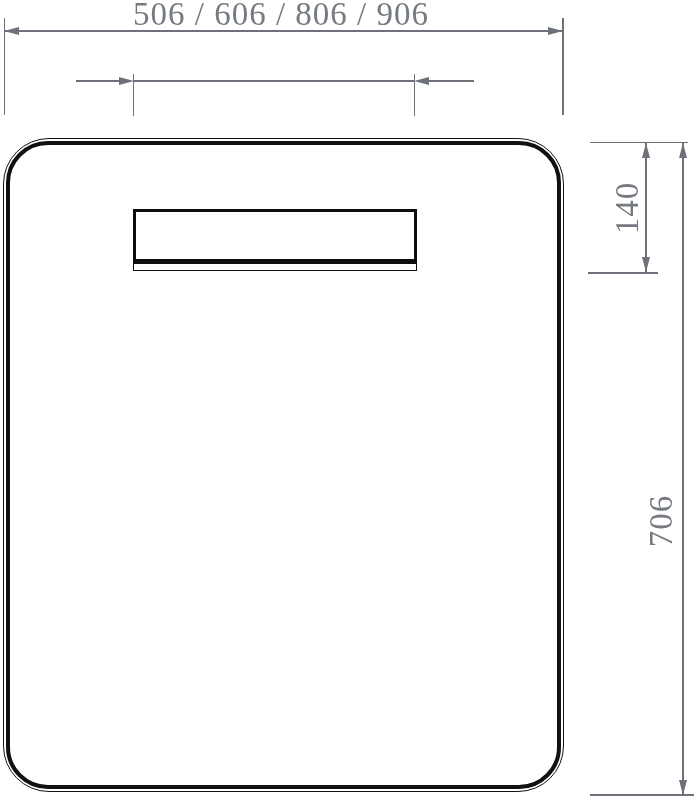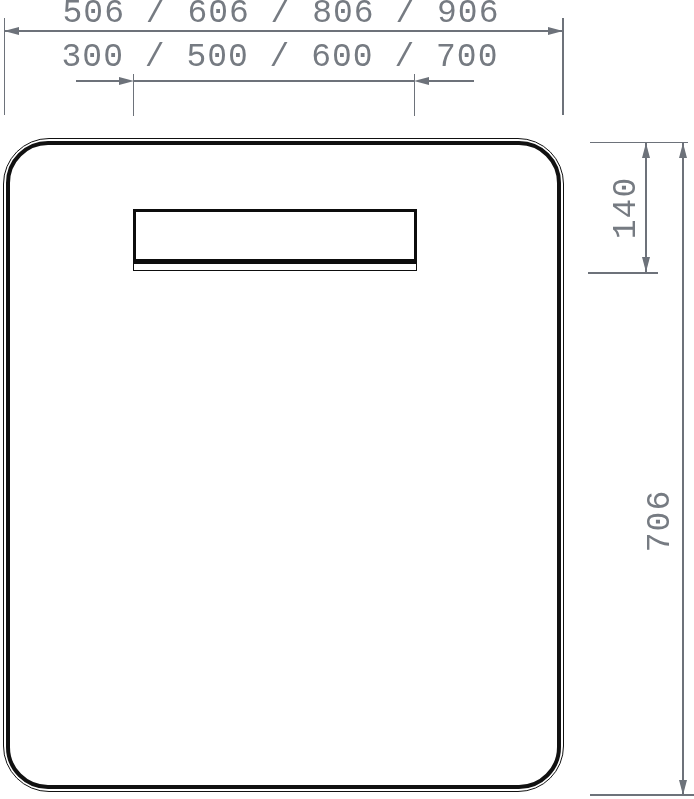--- a/index.html
+++ b/index.html
@@ -1,21 +1,21 @@
 <!DOCTYPE html>
 <html><head>
 <meta charset="utf-8">
 <style>
   html,body{margin:0;padding:0;background:#fff;}
   .canvas{
     position:relative;
     width:694px;height:799px;
     background:#ffffff;
     overflow:hidden;
-    font-family:Liberation Mono, monospace;
+    font-family:Liberation Serif, serif;
   }
   .dim-text{
     position:absolute;
     color:#767b82;
     font-size:33px;
     font-weight:300;
     letter-spacing:1px;
     line-height:34px;
     text-align:center;
     white-space:nowrap;
@@ -63,21 +63,20 @@
 <div class="canvas">
 
   <div class="dim-text" style="left:1px;top:-3px;width:560px;">506 / 606 / 806 / 906</div>
 
   <div class="gline" style="left:4px;top:30px;width:559px;height:2px;"></div>
   <div class="arrow arrow-left" style="left:4px;top:27px;"></div>
   <div class="arrow arrow-right" style="left:548px;top:27px;"></div>
   <div class="gline" style="left:3.5px;top:18px;width:1.5px;height:97px;"></div>
   <div class="gline" style="left:562px;top:18px;width:1.5px;height:97px;"></div>
 
-  <div class="dim-text" style="left:0px;top:41px;width:560px;">300 / 500 / 600 / 700</div>
 
   <div class="gline" style="left:133px;top:80px;width:282px;height:1.5px;"></div>
   <div class="gline" style="left:76px;top:80px;width:46px;height:1.5px;"></div>
   <div class="arrow arrow-right" style="left:119px;top:77px;"></div>
   <div class="gline" style="left:428px;top:80px;width:46px;height:1.5px;"></div>
   <div class="arrow arrow-left" style="left:414px;top:77px;"></div>
   <div class="gline" style="left:132.5px;top:74px;width:1.5px;height:42px;"></div>
   <div class="gline" style="left:413.5px;top:74px;width:1.5px;height:42px;"></div>
 
   <div class="panel-outer"></div>

